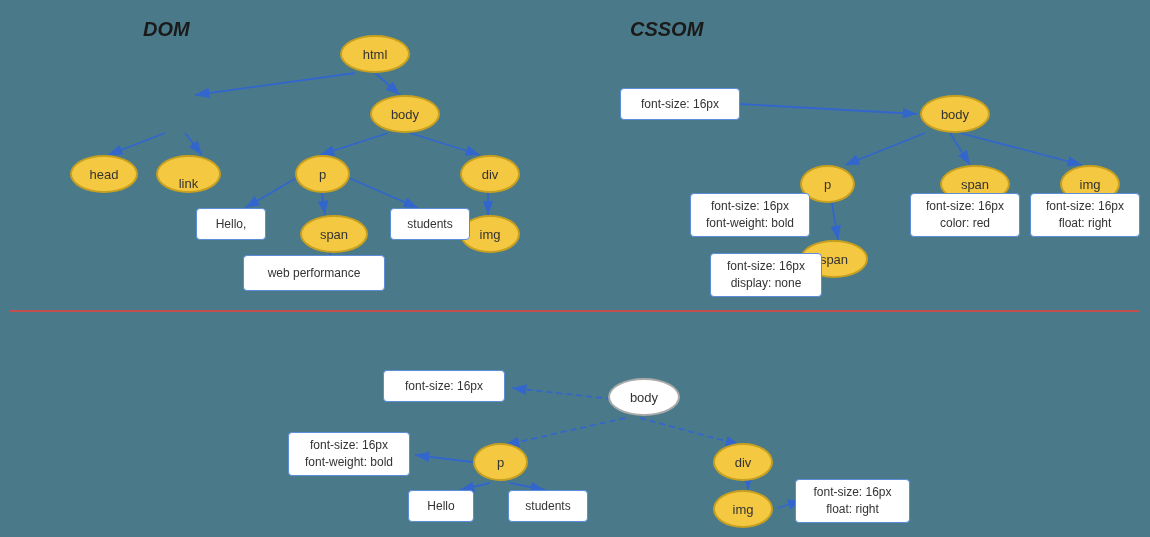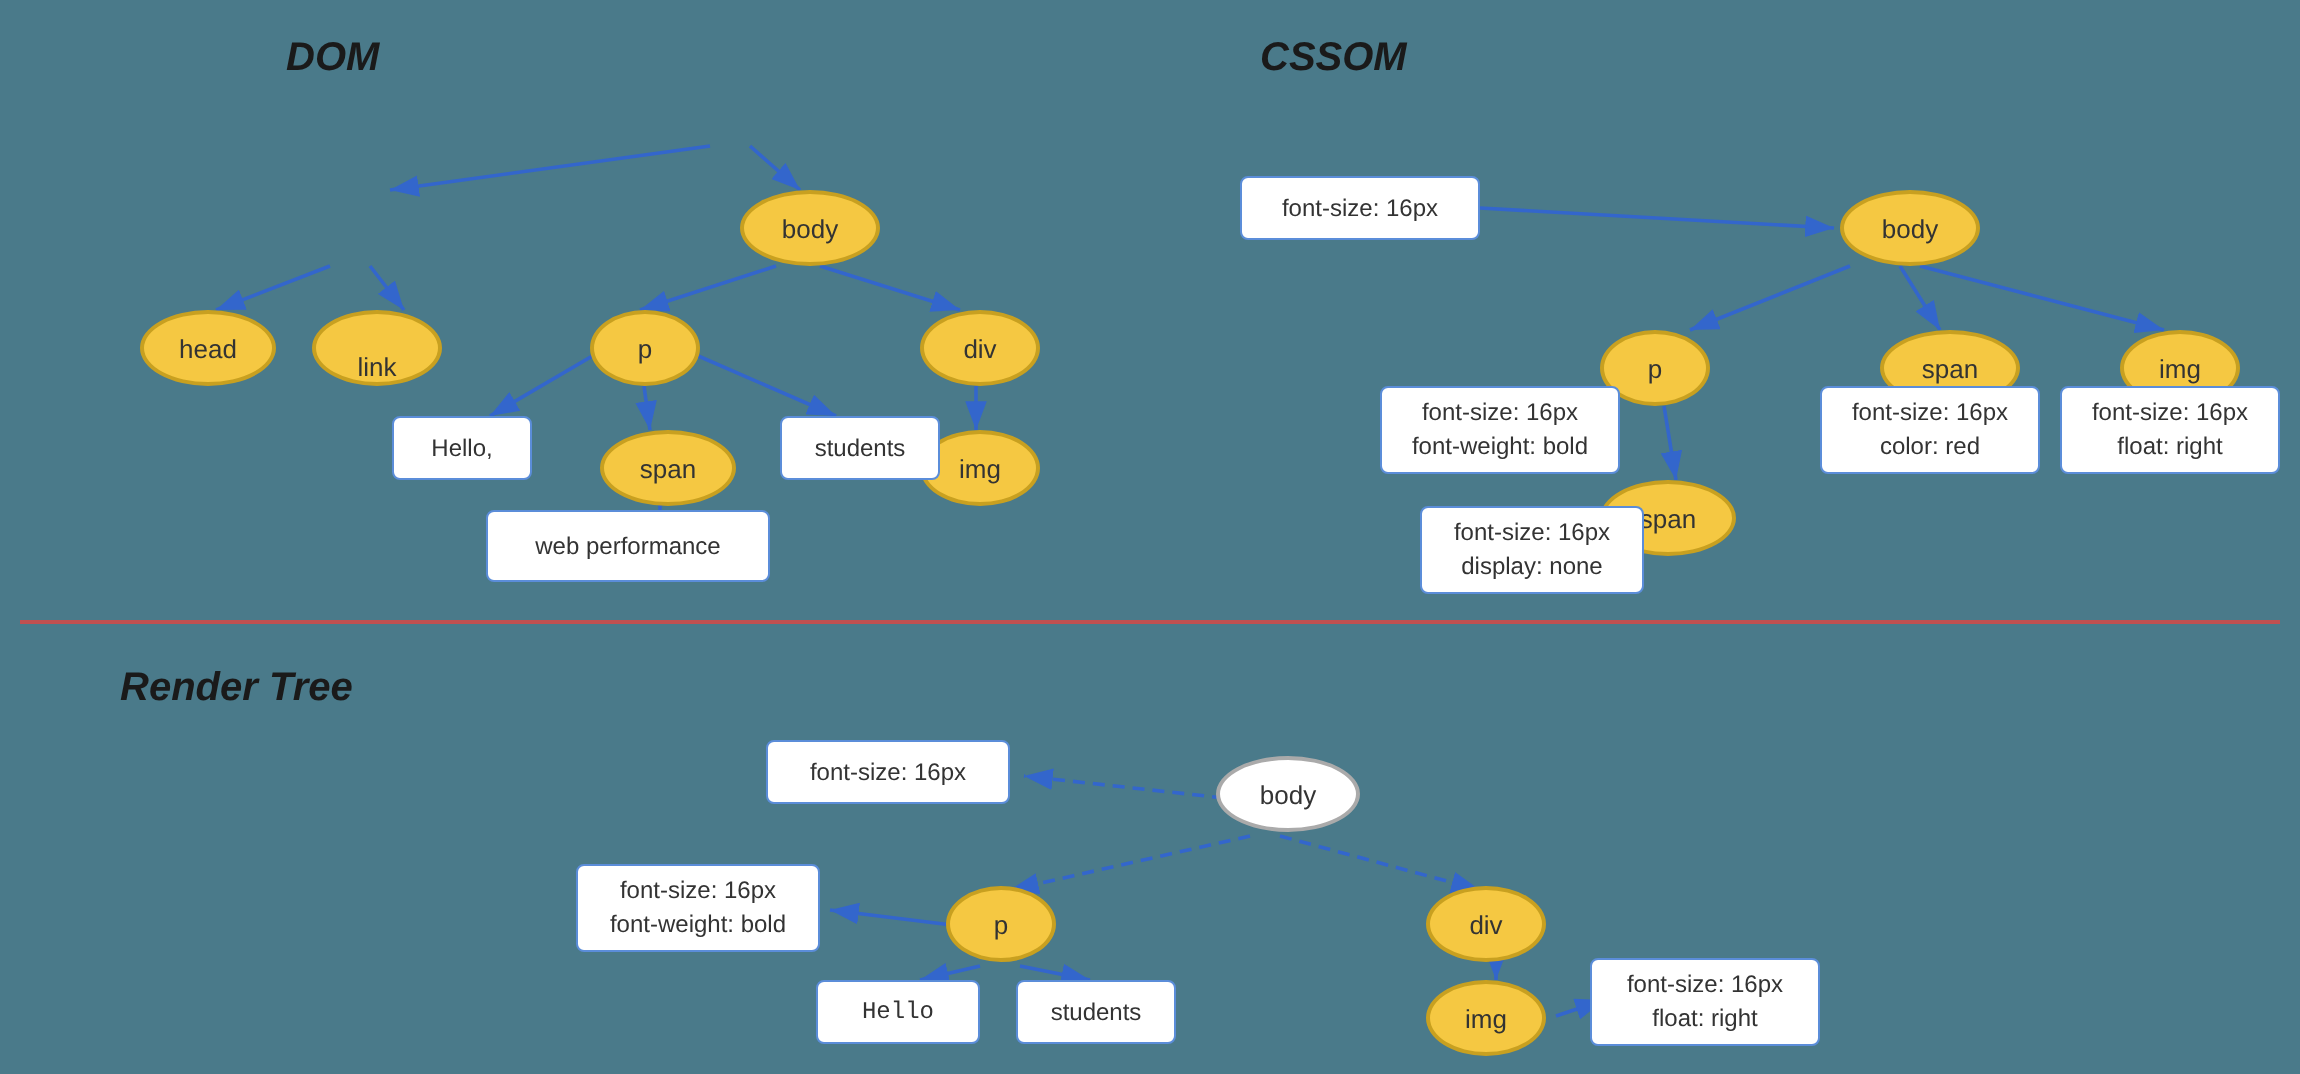--- a/index.html
+++ b/index.html
@@ -70,21 +70,20 @@
       height: 1.5px;
     }
   </style>
 </head>
 <body>
 
 <div class="diagram-container">
 
   <div class="section-title" style="left:143px; top:18px;">DOM</div>
   <div class="section-title" style="left:630px; top:18px;">CSSOM</div>
-  <div class="section-title" style="left:60px; top:333px;">Render Tree</div>
 
   <div class="divider-line" style="left:10px; top:310px; width:1130px;"></div>
 
   <svg class="connections">
     <defs>
       <marker id="arrowhead" markerWidth="8" markerHeight="6" refX="8" refY="3" orient="auto">
         <polygon points="0 0, 8 3, 0 6" fill="#3366cc"></polygon>
       </marker>
       <marker id="arrowhead-dashed" markerWidth="8" markerHeight="6" refX="8" refY="3" orient="auto">
         <polygon points="0 0, 8 3, 0 6" fill="#3366cc"></polygon>
@@ -141,20 +140,23 @@
 
     <line x1="480" y1="463" x2="415" y2="455" stroke="#3366cc" stroke-width="1.8" marker-end="url(#arrowhead)"></line>
 
     <line x1="490" y1="483" x2="460" y2="490" stroke="#3366cc" stroke-width="1.8" marker-end="url(#arrowhead)"></line>
 
     <line x1="510" y1="483" x2="545" y2="490" stroke="#3366cc" stroke-width="1.8" marker-end="url(#arrowhead)"></line>
 
     <line x1="778" y1="508" x2="802" y2="500" stroke="#3366cc" stroke-width="1.8" marker-end="url(#arrowhead)"></line>
   </svg>
 
+  <div class="node-oval" style="left:340px; top:35px; width:70px; height:38px;">
+    <span>html</span>
+  </div>
   <div class="node-oval" style="left:370px; top:95px; width:70px; height:38px;">
     <span>body</span>
   </div>
   <div class="node-oval" style="left:70px; top:155px; width:68px; height:38px;">
     <span>head</span>
   </div>
   <div class="node-oval" style="left:156px; top:155px; width:65px; height:38px;align-items:flex-end;">
     <span>link</span>
   </div>
   <div class="node-oval" style="left:295px; top:155px; width:55px; height:38px;">
@@ -229,21 +231,21 @@
     <span>img</span>
   </div>
 
   <div class="node-box" style="left:383px; top:370px; width:122px; height:32px;">
     <span>font-size: 16px</span>
   </div>
   <div class="node-box" style="left:288px; top:432px; width:122px; height:44px;">
     <span style="white-space:pre-line;">font-size: 16px
 font-weight: bold</span>
   </div>
-  <div class="node-box" style="left:408px; top:490px; width:82px; height:32px;font-family:Liberation Mono, monospace;">
+  <div class="node-box" style="left:408px; top:490px; width:66px; height:32px;">
     <span>Hello</span>
   </div>
   <div class="node-box" style="left:508px; top:490px; width:80px; height:32px;">
     <span>students</span>
   </div>
   <div class="node-box" style="left:795px; top:479px; width:115px; height:44px;">
     <span style="white-space:pre-line;">font-size: 16px
 float: right</span>
   </div>
 

